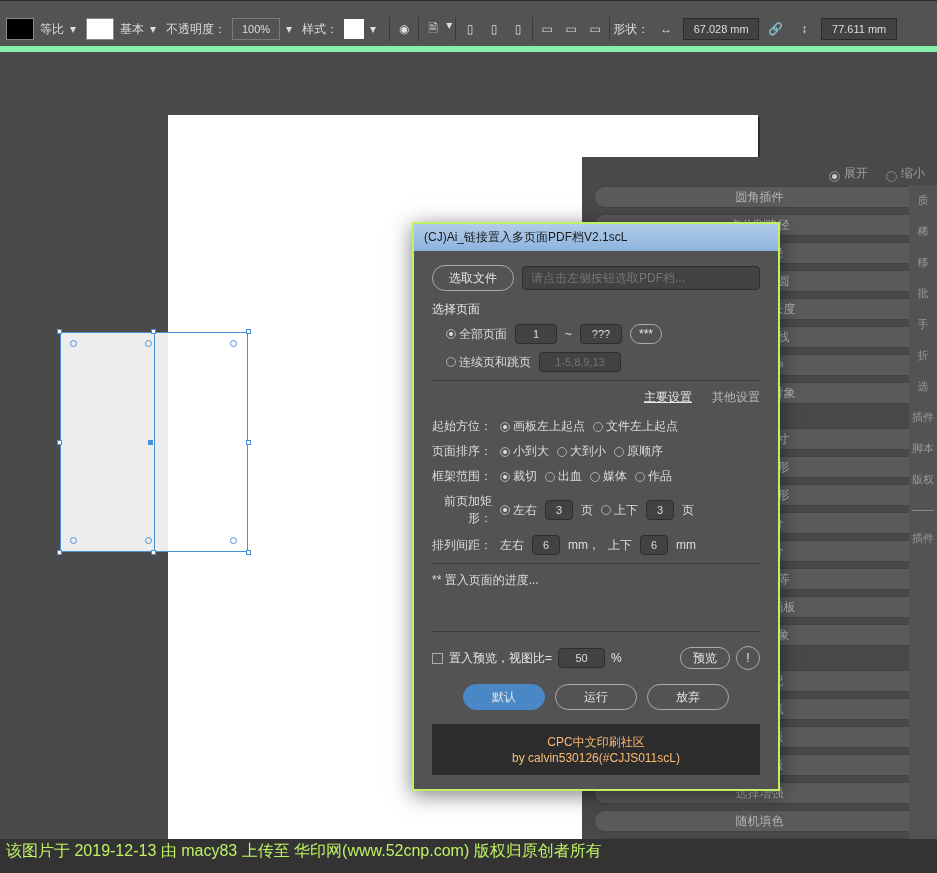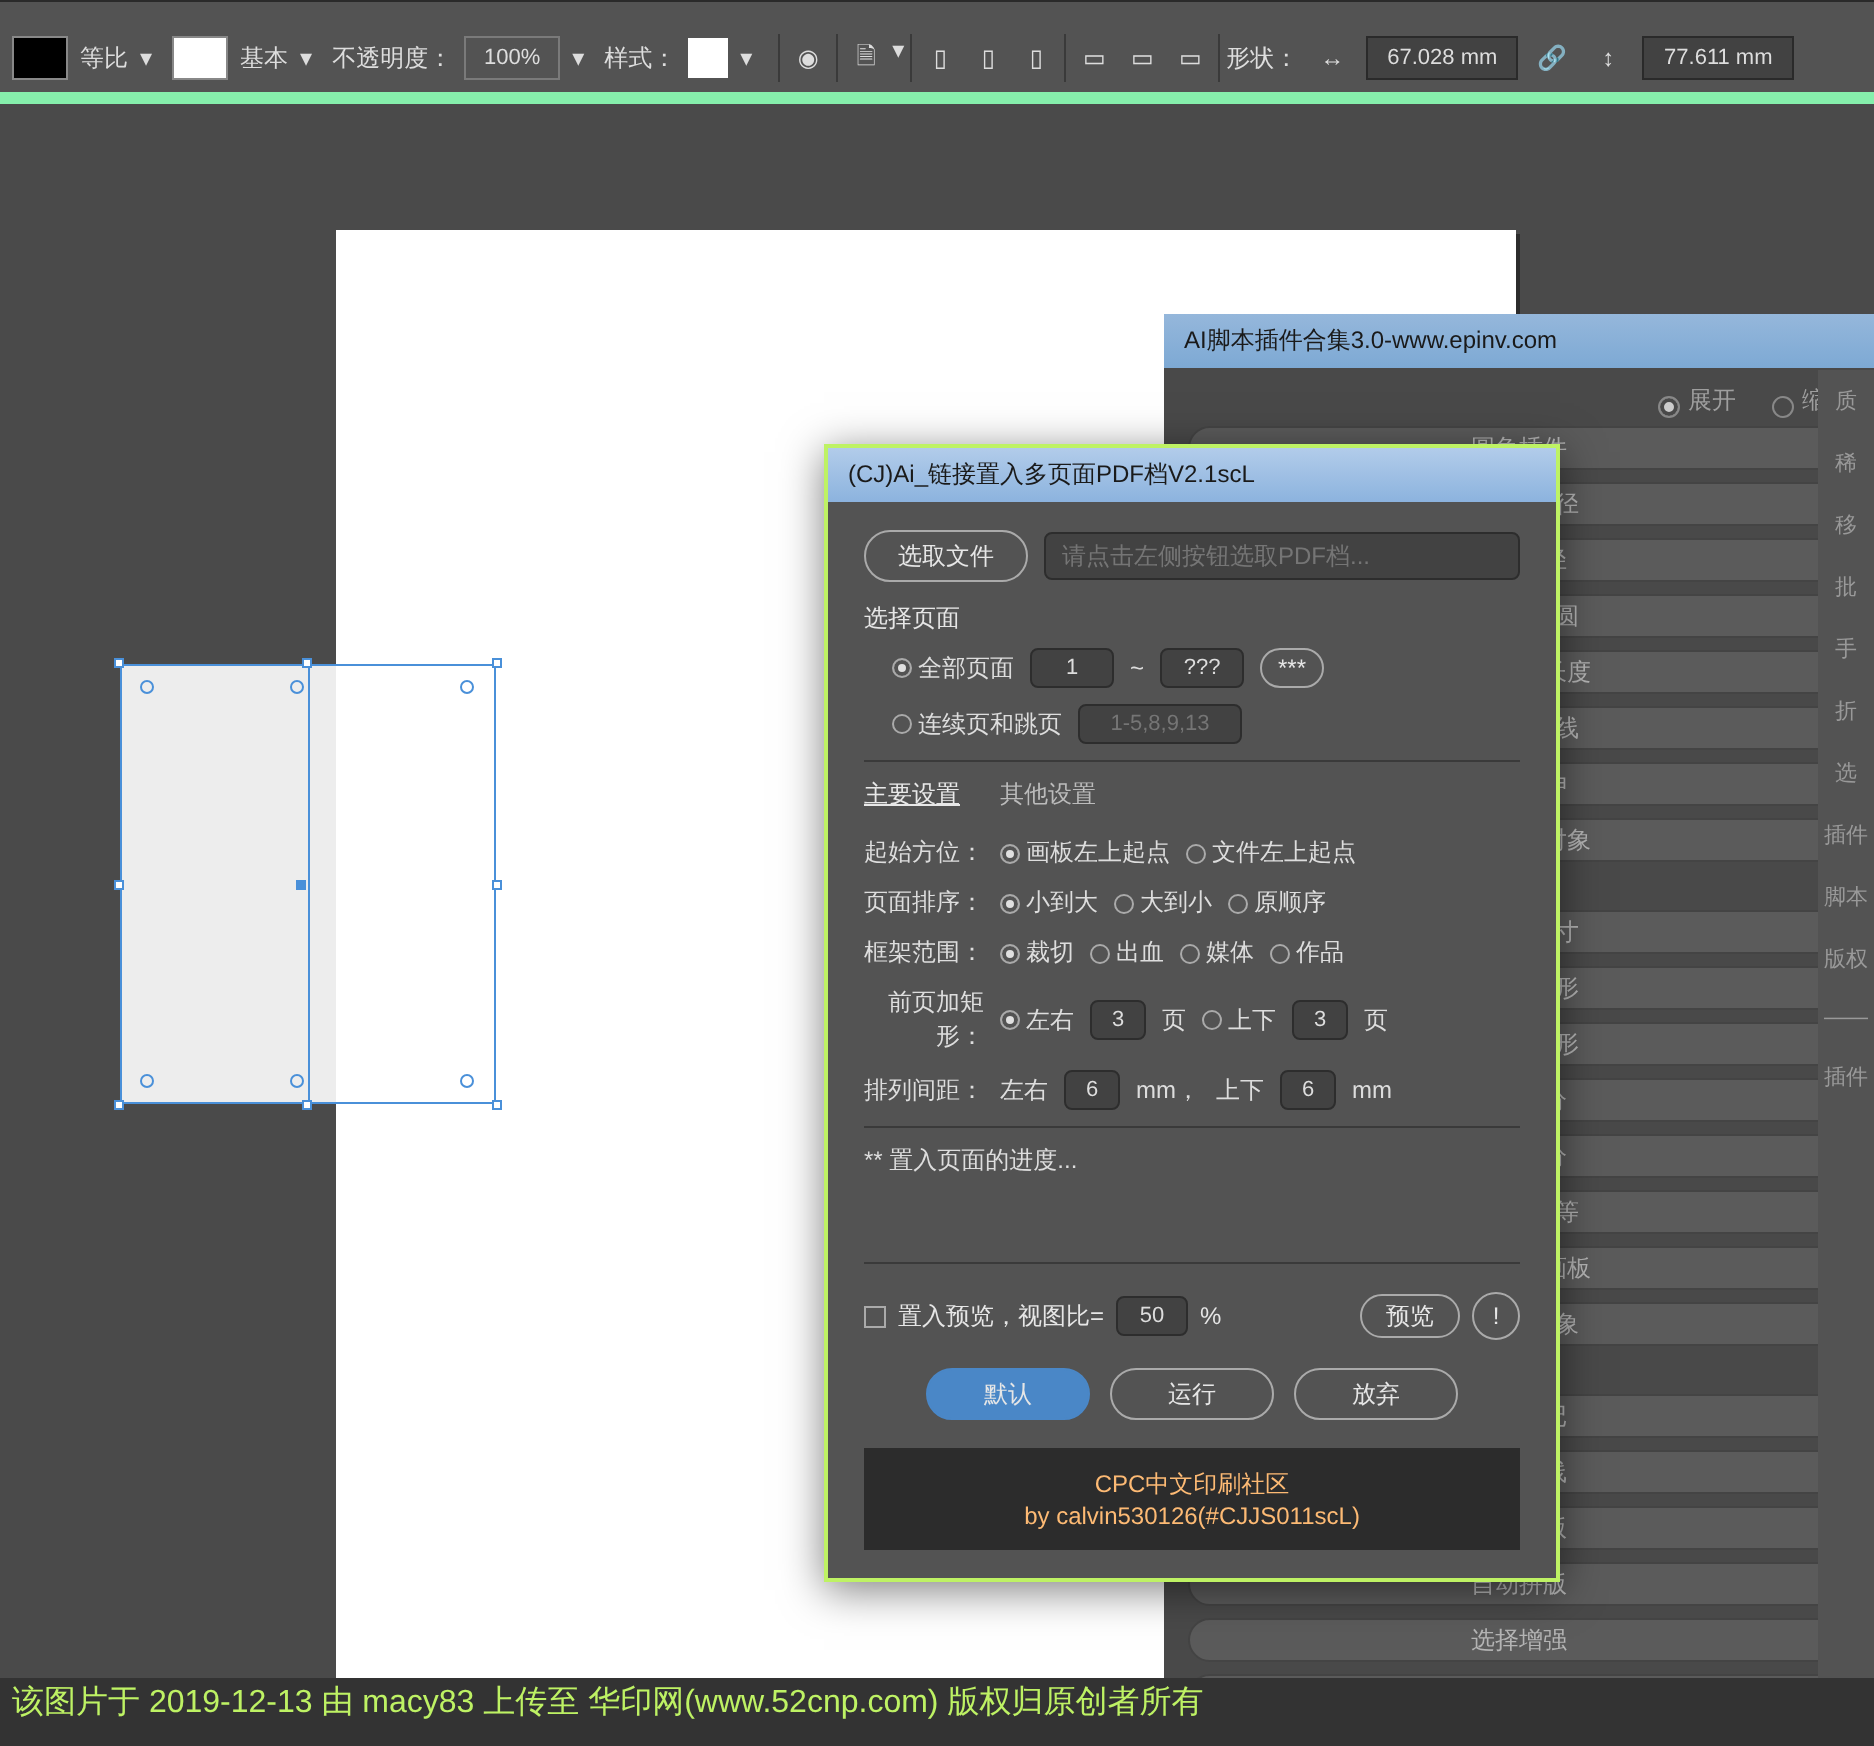--- a/index.html
+++ b/index.html
@@ -46,21 +46,21 @@
 .dialog { position: absolute; left: 412px; top: 222px; width: 368px; background: #535353; border: 2px solid #bef264; box-shadow: 0 4px 20px rgba(0,0,0,0.5); }
 .dlg-title { height: 27px; background: linear-gradient(#b2ccea, #8cb3de); color: #1a1a1a; font-size: 12px; padding: 5px 10px; }
 .dlg-body { padding: 14px 18px; color: #e6e6e6; font-size: 12px; }
 .row { display: flex; align-items: center; gap: 8px; margin-bottom: 10px; }
 .btn-pill { height: 26px; padding: 0 16px; border-radius: 13px; border: 1px solid #aaa; background: transparent; color: #e6e6e6; font-size: 12px; cursor: pointer; }
 .btn-pill.primary { background: #4a87c7; border-color: #4a87c7; }
 .text-in { flex: 1; height: 24px; background: #424242; border: 1px solid #2d2d2d; border-radius: 4px; padding: 0 8px; color: #e5e5e5; font-size: 12px; }
 .num-in { width: 42px; height: 20px; background: #424242; border: 1px solid #2d2d2d; border-radius: 4px; text-align: center; color: #ddd; font-size: 11px; }
 .wide-in { width: 82px; height: 20px; background: #424242; border: 1px solid #2d2d2d; border-radius: 4px; text-align: center; color: #999; font-size: 11px; }
 .hr { height: 1px; background: #3a3a3a; margin: 8px 0; }
-.tabs { display: flex; gap: 20px; margin-bottom: 10px; }
+.tabs { display: flex; gap: 20px; margin-bottom: 10px; justify-content: flex-end; }
 .tab { color: #bbb; padding-bottom: 2px; cursor: pointer; }
 .tab.active { text-decoration: underline; color: #e8e8e8; }
 .opt-row { display: flex; align-items: center; gap: 8px; margin-bottom: 8px; font-size: 12px; color: #ddd; }
 .opt-label { width: 60px; text-align: right; }
 .rad { display: inline-flex; align-items: center; gap: 3px; cursor: pointer; }
 .rad i { width: 10px; height: 10px; border: 1px solid #aaa; border-radius: 50%; display: inline-block; }
 .rad.on i { box-shadow: inset 0 0 0 2px #535353, inset 0 0 0 5px #e0e0e0; }
 .chk { width: 11px; height: 11px; border: 1px solid #aaa; display: inline-block; }
 .footer-btns { display: flex; gap: 10px; justify-content: center; margin: 14px 0; }
 .credit { background: #2c2c2c; text-align: center; padding: 10px; color: #fdba74; font-family: monospace; font-size: 12px; margin-top: 4px; }
@@ -146,21 +146,20 @@
     <div class="handle" style="right:-3px;top:-3px"></div>
     <div class="handle" style="left:-3px;top:108px"></div>
     <div class="handle" style="right:-3px;top:108px"></div>
     <div class="handle" style="left:-3px;bottom:-3px"></div>
     <div class="handle" style="left:91px;bottom:-3px"></div>
     <div class="handle" style="right:-3px;bottom:-3px"></div>
   </div>
 </div>
 
 <div class="right-panel">
-  <div class="panel-title">AI脚本插件合集3.0-www.epinv.com</div>
   <div class="panel-body">
     <div class="radio-row">
       <span class="radio on">
           <i></i>
           <span>展开</span>
         </span>
       <span class="radio">
           <i></i>
           <span>缩小</span>
         </span>
@@ -316,21 +315,21 @@
       <input class="num-in" style="width: 28px;" value="6">
       <span>mm</span>
     </div>
     <div class="hr"></div>
     <div class="progress-txt">**  置入页面的进度...</div>
     <div style="height:30px"></div>
     <div class="hr"></div>
     <div class="preview-row">
       <span class="chk"></span>
       <span>置入预览，视图比=</span>
-      <input class="num-in" style="width: 36px;" value="50">
+      <input class="num-in" style="width: 47px;" value="50">
       <span>%</span>
       <span style="flex:1"></span>
       <button class="btn-pill" style="height:22px;padding:0 12px">预览</button>
       <span class="circ">!</span>
     </div>
     <div class="footer-btns">
       <button class="btn-pill primary" style="padding:0 28px">默认</button>
       <button class="btn-pill" style="padding:0 28px">运行</button>
       <button class="btn-pill" style="padding:0 28px">放弃</button>
     </div>

